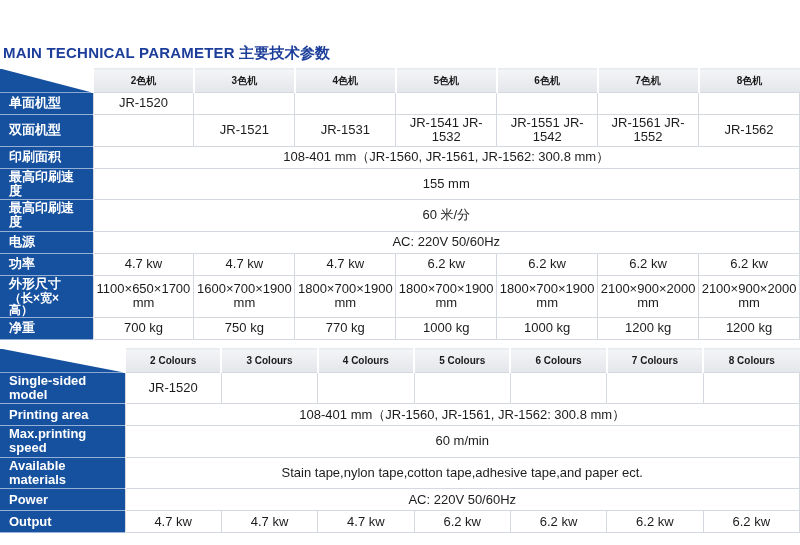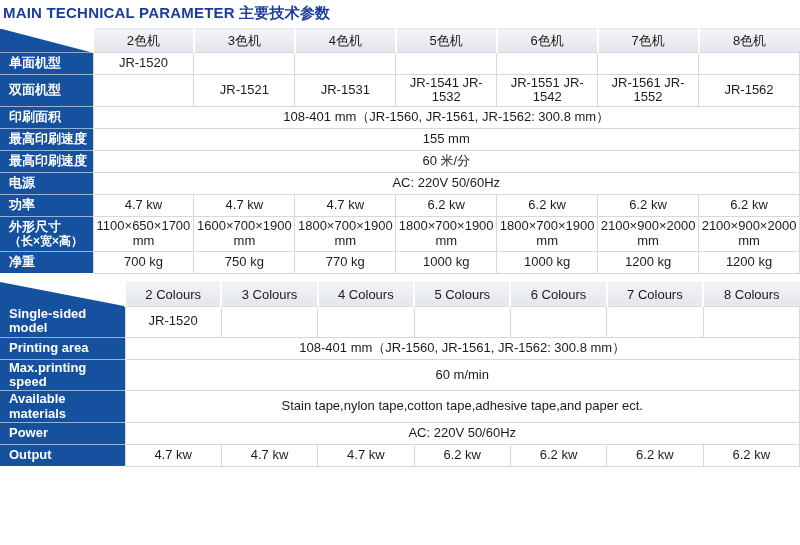--- a/index.html
+++ b/index.html
@@ -17,35 +17,36 @@
     font-family:"Liberation Sans","DejaVu Sans",sans-serif;
     color:var(--text);
   }
   .page{width:800px;height:545px;position:relative;}
   .title{
     color:var(--title-blue);
     font-weight:bold;
     font-size:15px;
     letter-spacing:.2px;
     padding:4px 0 5px 3px;
+    margin-top:40px;
   }
   table.spec{
     width:800px;
     table-layout:fixed;
     border-collapse:collapse;
     font-size:13px;
   }
   table.spec.en{margin-top:8px;}
   table.spec thead tr{height:24px;}
   table.spec tbody tr{height:22px;}
   table.spec tbody tr.tall{height:35px;}
   thead th{
     background:linear-gradient(var(--header-top),var(--header-bottom));
-    font-weight:normal;
-    font-size:13px;
+    font-weight:bold;
+    font-size:10px;
     color:#1a1a1a;
     border-left:2px solid #ffffff;
     border-bottom:1px solid var(--border);
     border-top:1px solid #e7eaee;
     text-align:center;
     padding:0;
   }
   th.corner{
     background:#ffffff;
     position:relative;
@@ -57,21 +58,21 @@
   .wedge{
     position:absolute;inset:0;
     background:var(--label-blue);
     clip-path:polygon(0 0,100% 100%,0 100%);
   }
   th.rowlabel{
     background:var(--label-blue);
     color:#ffffff;
     font-weight:bold;
     text-align:left;
-    padding:1px 2px 1px 9px;
+    padding:1px 16px 1px 9px;
     font-size:13px;
     border-bottom:1px solid rgba(255,255,255,.55);
     line-height:1.1;
     margin-left:33px;
   }
   th.rowlabel .sub{
     font-size:12px;
     font-weight:bold;
     line-height:1;
     margin-top:1px;

